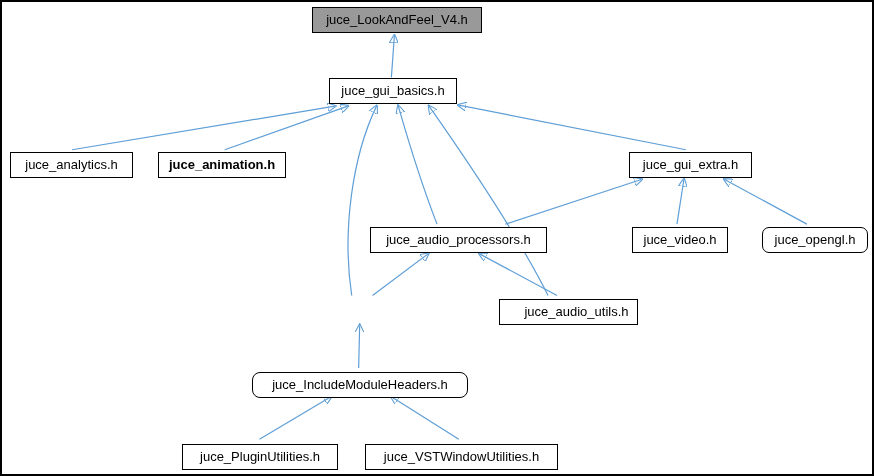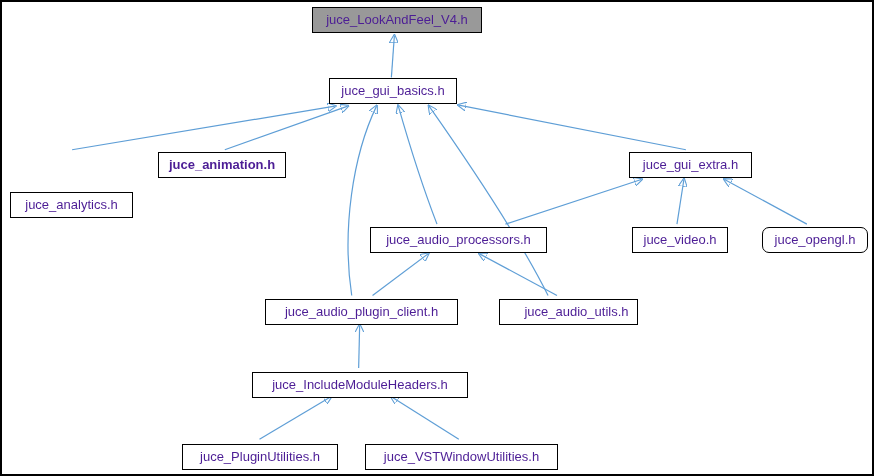--- a/index.html
+++ b/index.html
@@ -25,21 +25,21 @@
     stroke: #5e9ed6;
     stroke-width: 1.2;
   }
 
   .node {
     position: absolute;
     height: 26px;
     line-height: 24px;
     border: 1px solid #000000;
     background: #ffffff;
-    color: #4c1d95;
+    color: #000000;
     font-size: 13px;
     text-align: center;
     white-space: nowrap;
     overflow: hidden;
     cursor: pointer;
   }
   .node.root {
     background: #999999;
     cursor: default;
   }
@@ -69,35 +69,34 @@
     <path d="M558,296 L480,254" marker-end="url(#arrow)"></path>
     <path d="M358,369 L359,326" marker-end="url(#arrow)"></path>
     <path d="M258,441 L330,398" marker-end="url(#arrow)"></path>
     <path d="M459,441 L391,398" marker-end="url(#arrow)"></path>
   </svg>
 
   <div class="node root" style="left:310px; top:5px;  width:170px;">juce_LookAndFeel_V4.h</div>
 
   <div class="node" style="left:327px; top:76px; width:128px;">juce_gui_basics.h</div>
 
-  <div class="node" style="left:8px;   top:150px; width:123px;margin-top:40px;">juce_analytics.h</div>
+  <div class="node" style="left:8px;   top:150px; width:123px;">juce_analytics.h</div>
 
   <div class="node" style="left:156px; top:150px; width:128px;font-weight:bold;">juce_animation.h</div>
 
   <div class="node" style="left:627px; top:150px; width:123px;">juce_gui_extra.h</div>
 
   <div class="node" style="left:368px; top:225px; width:177px;">juce_audio_processors.h</div>
 
   <div class="node" style="left:630px; top:225px; width:96px;">juce_video.h</div>
 
   <div class="node" style="left:760px; top:225px; width:106px;border-radius:7px;">juce_opengl.h</div>
 
-  <div class="node" style="left:263px; top:297px; width:193px;">juce_audio_plugin_client.h</div>
 
   <div class="node" style="left:497px; top:297px; width:139px;padding-left:16px;">juce_audio_utils.h</div>
 
-  <div class="node" style="left:250px; top:370px; width:216px;">juce_IncludeModuleHeaders.h</div>
+  <div class="node" style="left:250px; top:370px; width:216px;border-radius:8px;">juce_IncludeModuleHeaders.h</div>
 
   <div class="node" style="left:180px; top:442px; width:156px;">juce_PluginUtilities.h</div>
 
   <div class="node" style="left:363px; top:442px; width:193px;">juce_VSTWindowUtilities.h</div>
 
 </div>
 
 </body></html>

